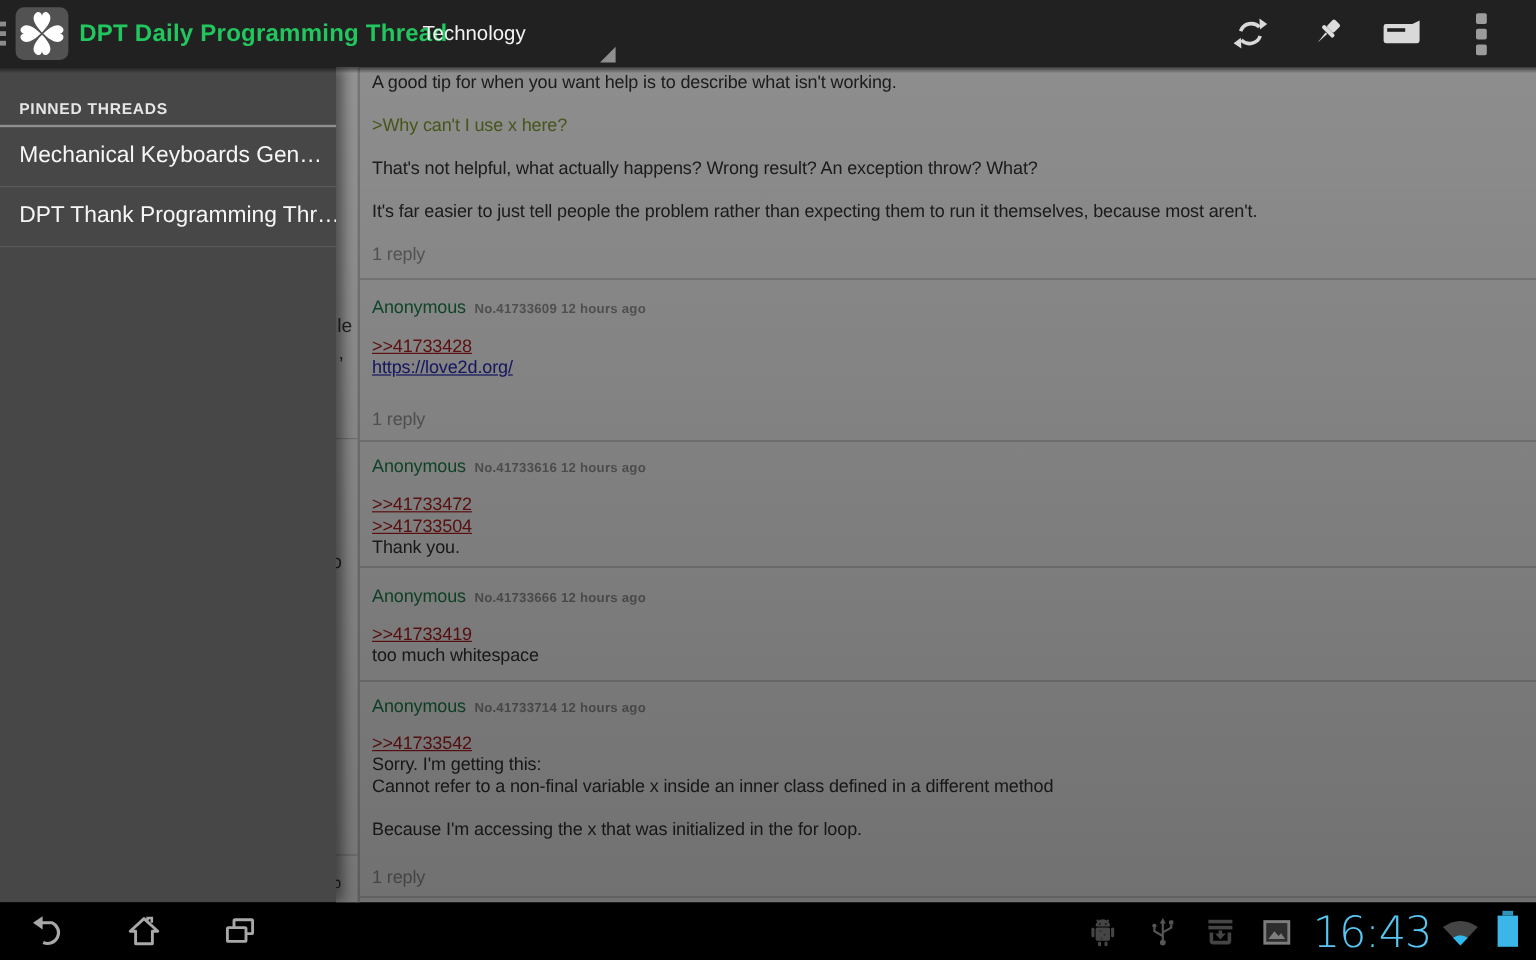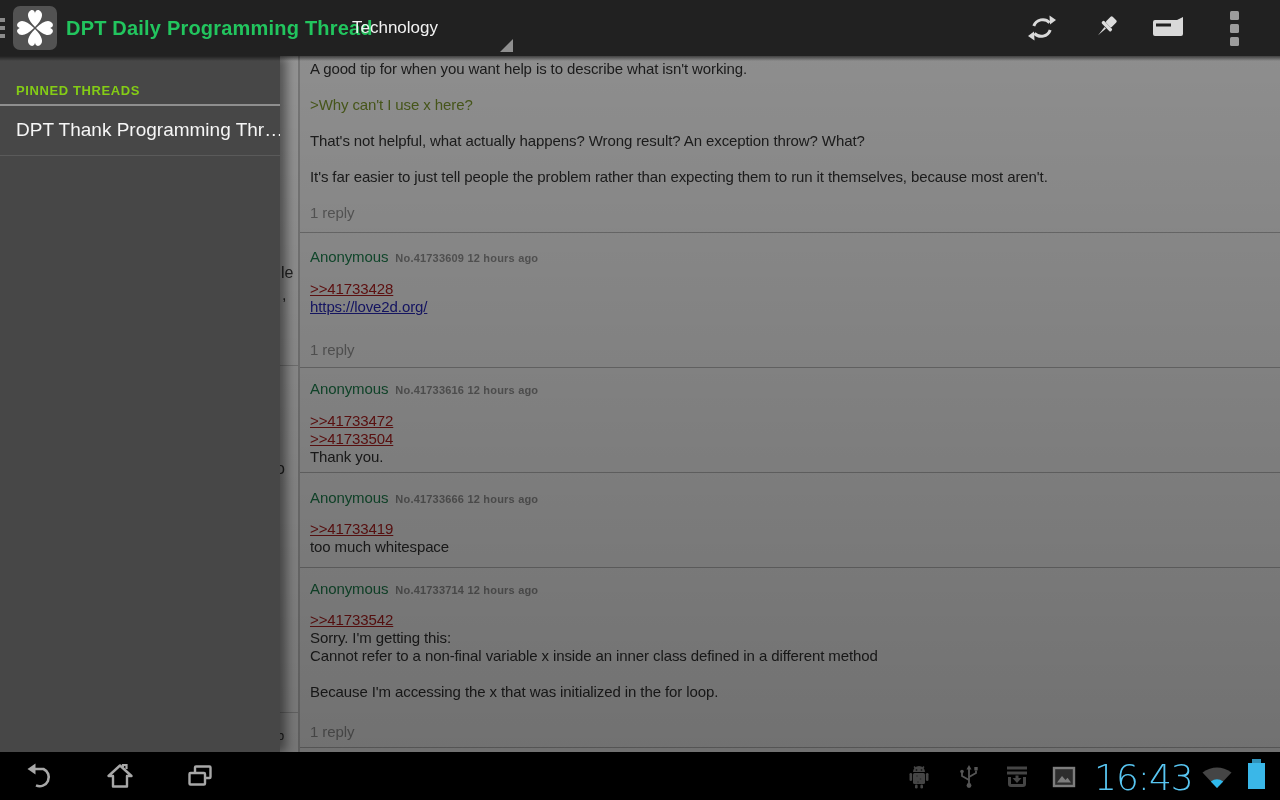--- a/index.html
+++ b/index.html
@@ -57,21 +57,21 @@
 
   
   .scrim{position:absolute;left:280px;top:56px;width:1000px;height:696px;z-index:10;
          background:linear-gradient(180deg,rgba(0,0,0,0.40),rgba(0,0,0,0.52));pointer-events:none;}
   .topshadow{position:absolute;left:0;top:56px;width:1280px;height:5px;z-index:35;
              background:linear-gradient(180deg,rgba(0,0,0,0.55),rgba(0,0,0,0));pointer-events:none;}
 
   
   .drawer{position:absolute;left:0;top:56px;width:280px;height:696px;background:#474747;z-index:30;
           box-shadow:6px 0 10px rgba(0,0,0,0.45);}
-  .dhead{padding:27px 16px 6px 16px;font-size:13px;font-weight:700;color:#84cc16;letter-spacing:.6px;}
+  .dhead{padding:27px 16px 6px 16px;font-size:13px;font-weight:700;color:#e5e5e5;letter-spacing:.6px;}
   .dheadline{height:2px;background:#8f8f8f;}
   .ditem{height:49px;line-height:48px;padding-left:16px;font-size:19px;color:#f6f6f6;
          border-bottom:1px solid #5a5a5a;white-space:nowrap;overflow:hidden;cursor:pointer;}
 
   
   .navbar{position:absolute;left:0;top:752px;width:1280px;height:36px;background:#000;z-index:50;}
   .navbtn{position:absolute;top:8px;width:44px;height:32px;display:flex;align-items:center;justify-content:center;cursor:pointer;}
   .statusicon{position:absolute;top:12px;}
   .clock{position:absolute;left:1094px;top:5px;width:104px;font-size:36px;font-weight:200;
          font-family:"DejaVu Sans",sans-serif;color:#58c6f2;letter-spacing:-1px;}
@@ -155,20 +155,21 @@
 
     </div>
   </div>
 
   <div class="scrim"></div>
   <div class="topshadow"></div>
 
   <aside class="drawer">
     <div class="dhead">PINNED THREADS</div>
     <div class="dheadline"></div>
+    <div class="ditem">Mechanical Keyboards Gen…</div>
     <div class="ditem">DPT Thank Programming Thr…</div>
   </aside>
 
   <header class="actionbar">
     <div class="ham">
         <i></i>
         <i></i>
         <i></i>
       </div>
     <div class="appicon">

